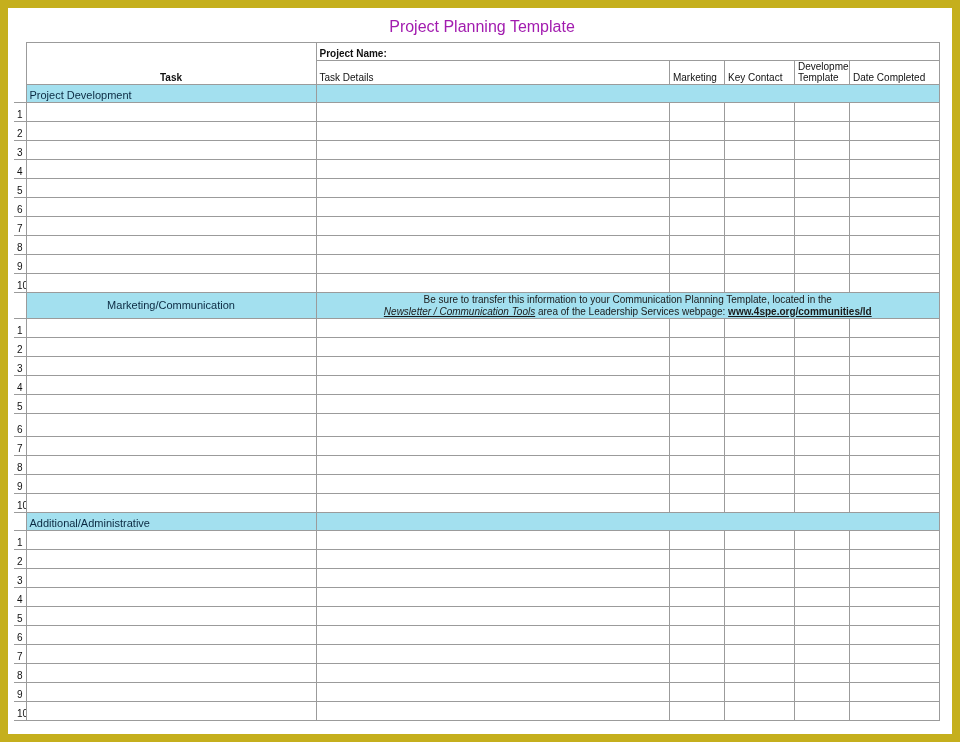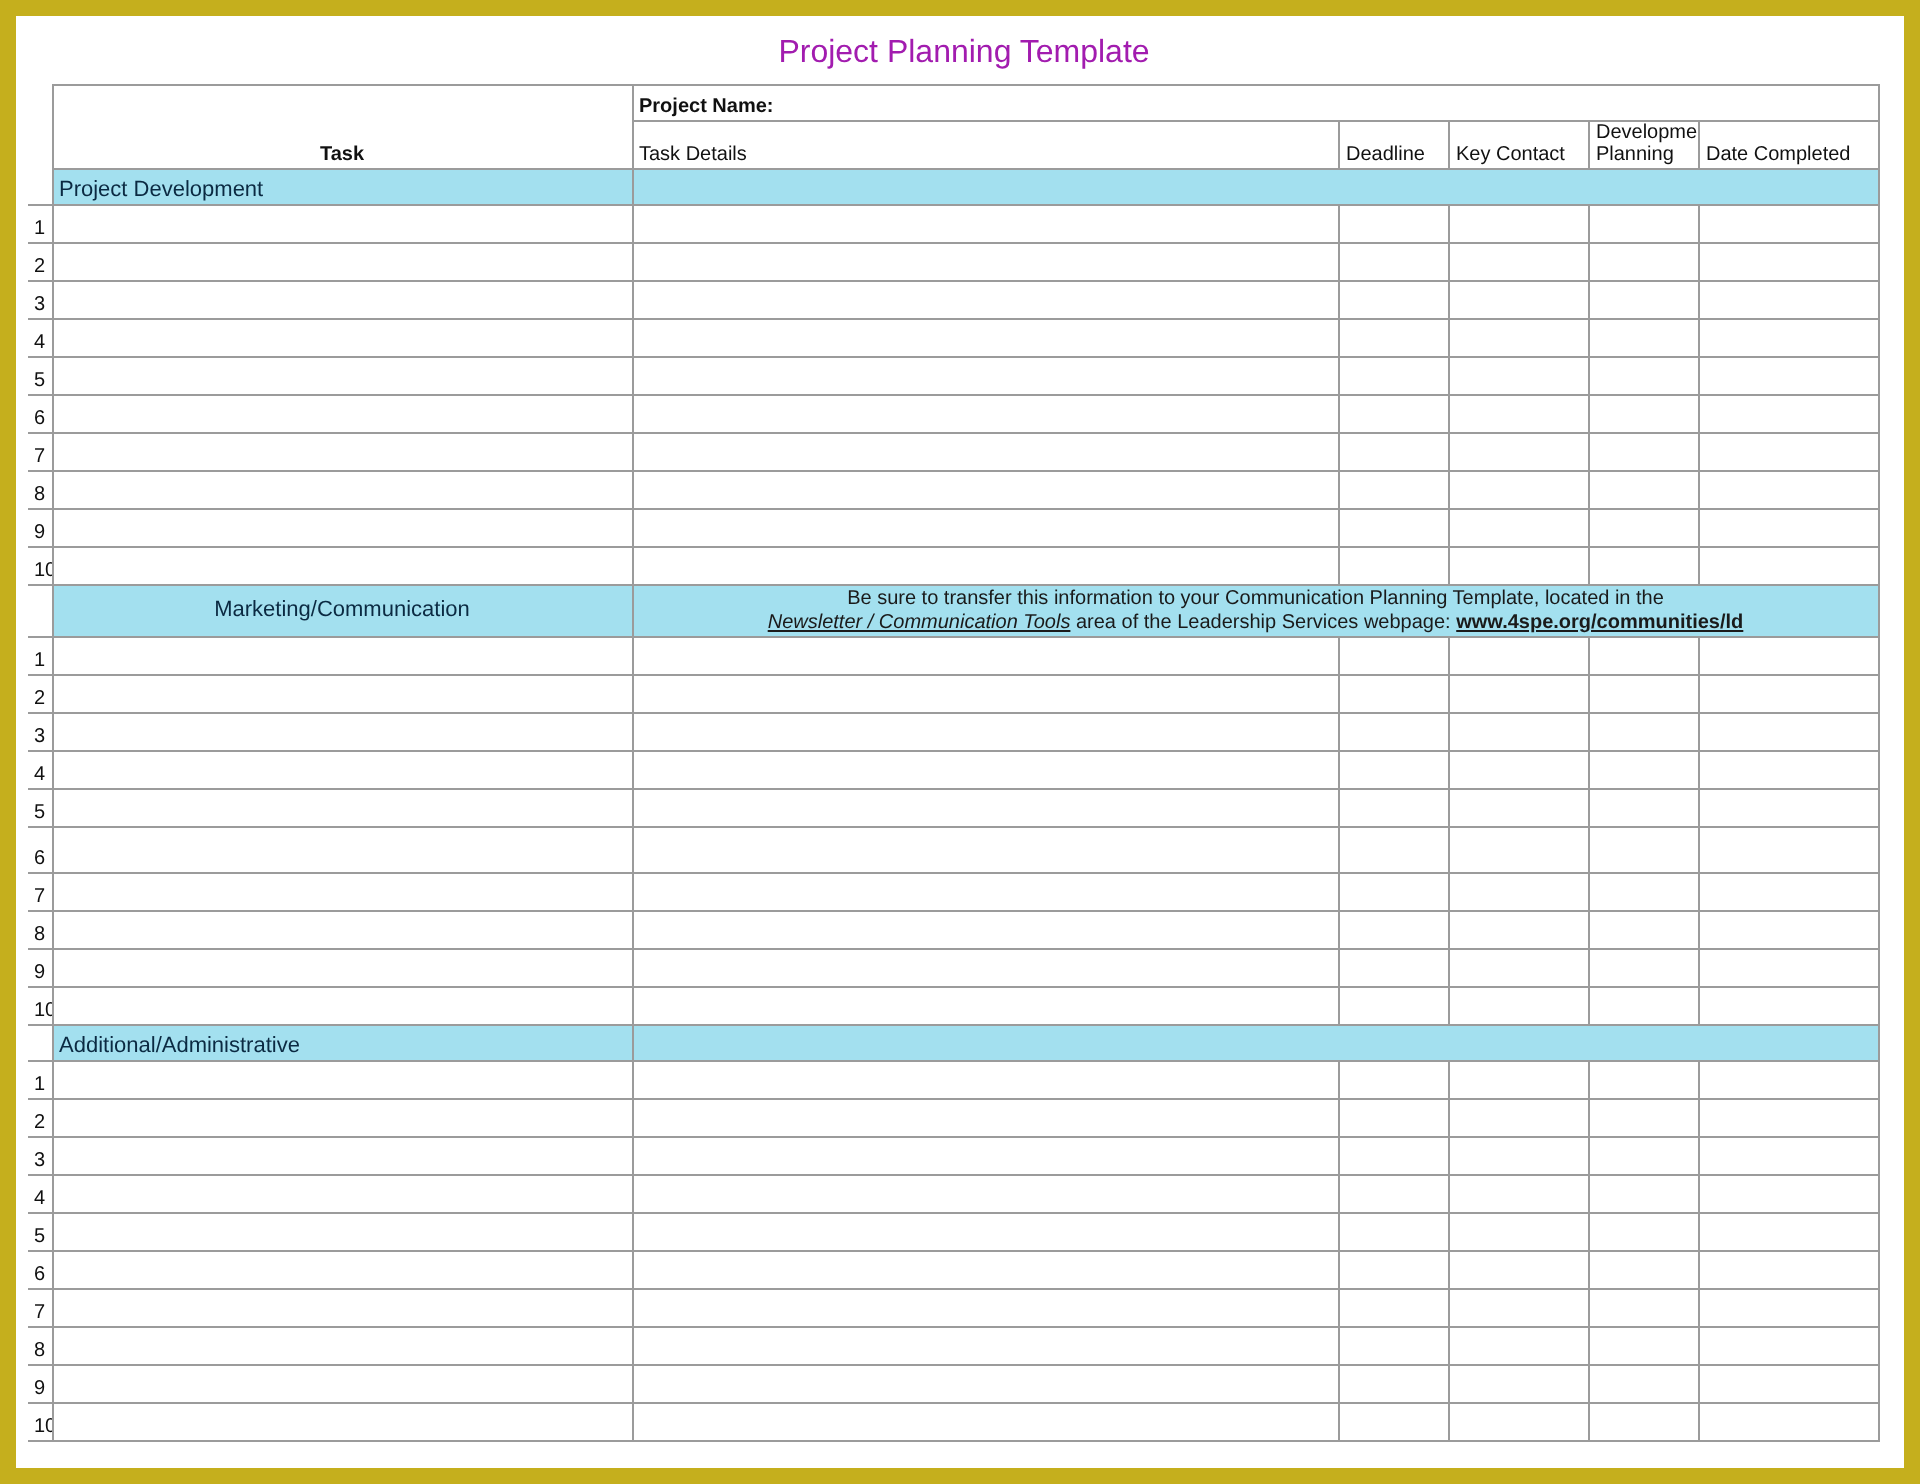--- a/index.html
+++ b/index.html
@@ -117,25 +117,25 @@
     </colgroup>
 
     <tbody>
         <tr>
       <td class="rownum-blank" rowspan="2"></td>
       <td class="task-header" rowspan="2">Task</td>
       <td class="prjname" colspan="5">Project Name:</td>
     </tr>
     <tr>
       <td class="colhead">Task Details</td>
-      <td class="colhead">Deadline</td>
+      <td class="colhead">Marketing</td>
       <td class="colhead">Key Contact</td>
       <td class="colhead">
         <span>Development</span><br>
-        <span>Planning</span>
+        <span>Template</span>
       </td>
       <td class="colhead">Date Completed</td>
     </tr>
 
     <tr class="section">
       <td class="rownum-blank" style="background:#fff"></td>
       <td class="cap">Project Development</td>
       <td colspan="5" class="cap"></td>
     </tr>
 

